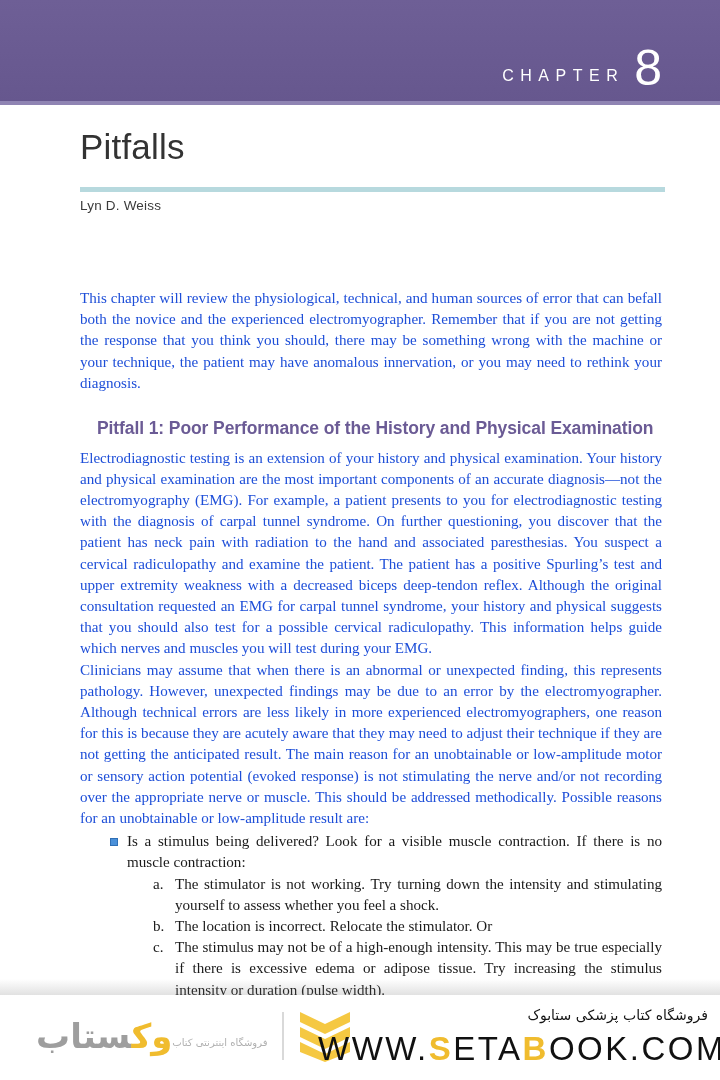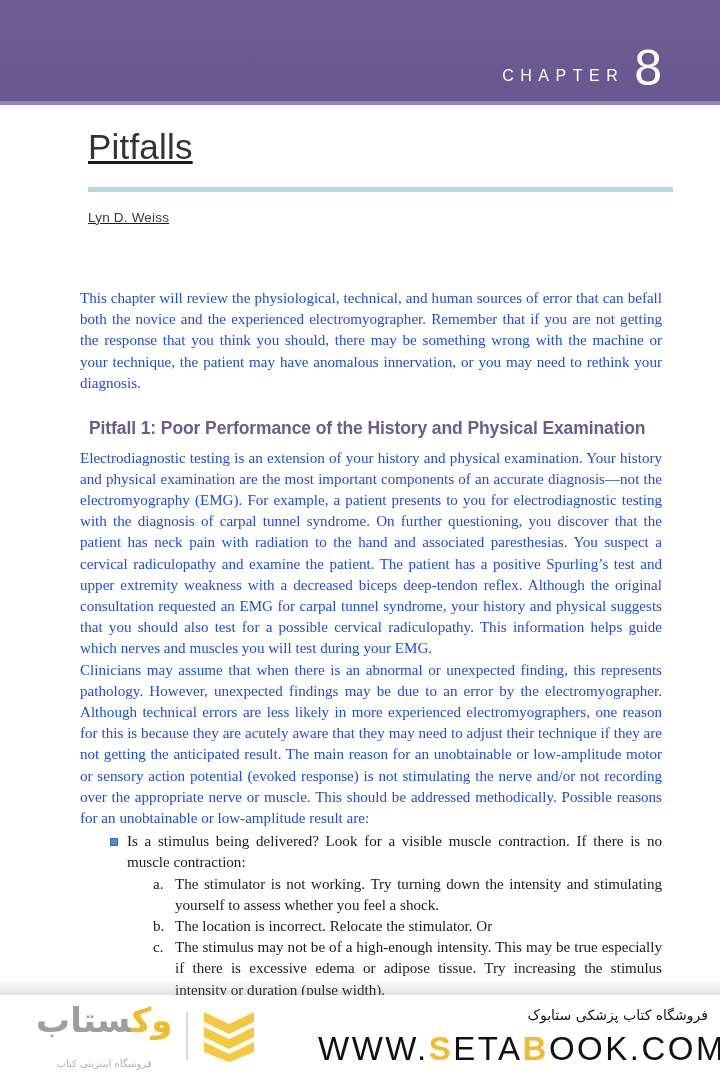--- a/index.html
+++ b/index.html
@@ -66,41 +66,40 @@
     line-height: 1;
     margin-left: 10px;
     position: relative;
     top: 4px;
   }
 
   
   .title-block {
     position: absolute;
     top: 128px;
-    left: 88px;
+    left: 80px;
     width: 585px;
-    text-decoration: underline;
   }
   .chapter-title {
     font-family: "Liberation Sans", sans-serif;
     font-weight: 300;
     font-size: 35px;
     color: #333333;
     letter-spacing: 0.2px;
     line-height: 1.1;
     margin: 0;
   }
   .title-rule {
     margin-top: 20px;
     width: 585px;
     height: 5px;
     background: #b7d9de;
   }
   .author {
-    margin-top: 18px;
+    margin-top: 6px;
     font-family: "Liberation Sans", sans-serif;
     font-size: 13.5px;
     color: #3a3a3a;
     letter-spacing: 0.2px;
   }
 
   
   .content {
     position: absolute;
     top: 288px;
@@ -117,21 +116,21 @@
     color: #1d4ed8;
     hyphens: manual;
   }
 
   h2.pitfall {
     font-family: "Liberation Sans", sans-serif;
     font-weight: bold;
     font-size: 17.5px;
     line-height: 21.5px;
     color: #6b5b95;
-    margin: 24px 0 8px 9px;
+    margin: 24px 0 8px 17px;
     letter-spacing: -0.1px;
   }
   h2.pitfall.tight { margin-top: 26px; }
 
   
   ul.sq-list {
     list-style: none;
     margin: 2px 0 0 0;
     padding: 0 0 0 30px;
   }
@@ -210,24 +209,22 @@
   .logo-lockup {
     position: absolute;
     left: 36px;
     top: 8px;
     display: flex;
     align-items: center;
     height: 66px;
   }
   .logo-word-group {
     display: flex;
-    flex-direction: column;
     align-items: center;
     justify-content: center;
-    gap: 8px;
   }
   .logo-script {
     font-family: "DejaVu Sans", sans-serif;
     font-size: 34px;
     line-height: 1;
     font-weight: bold;
     color: #9e9e9e;
     direction: rtl;
     letter-spacing: -1px;
   }

